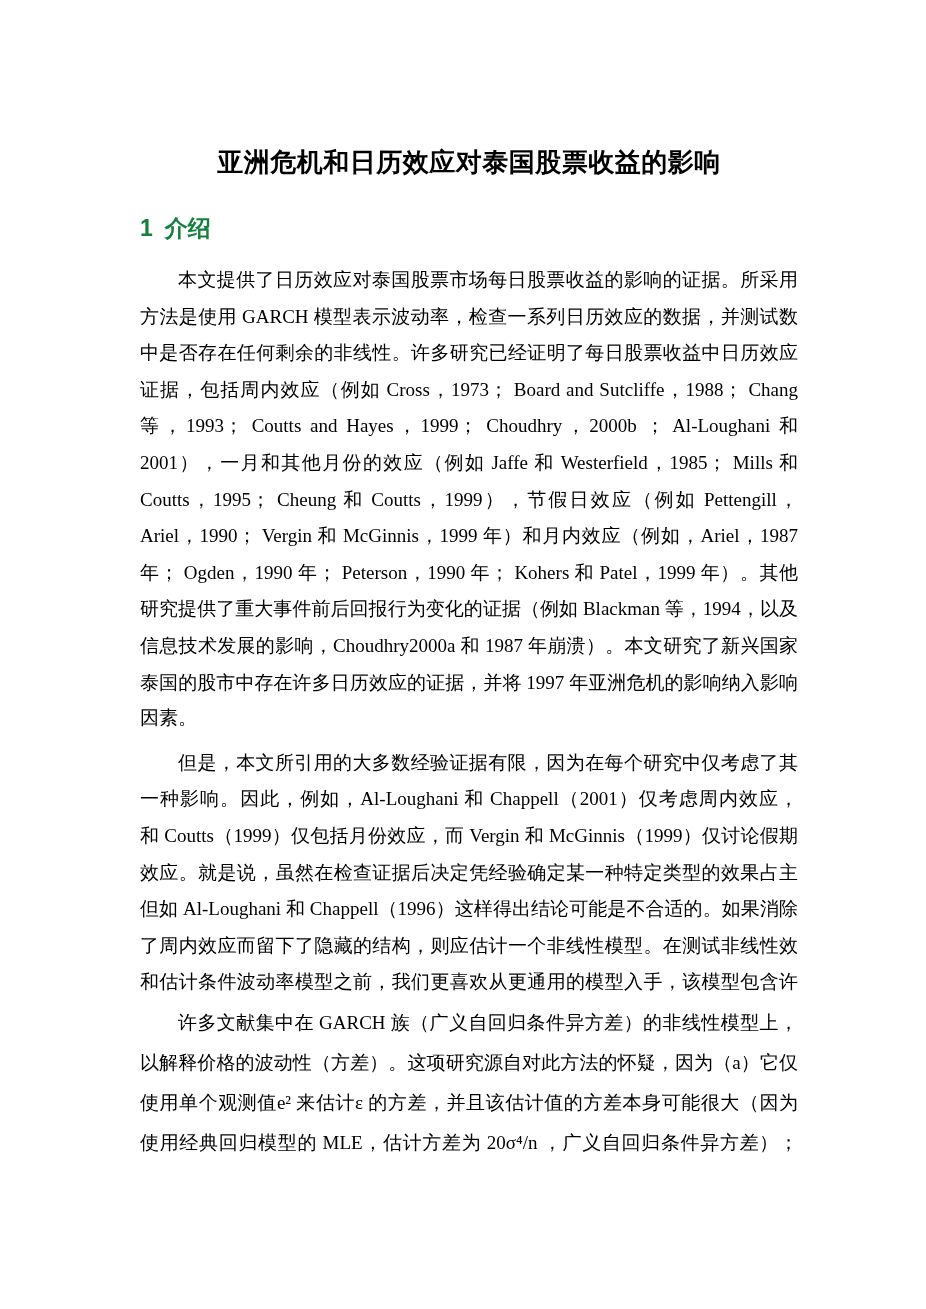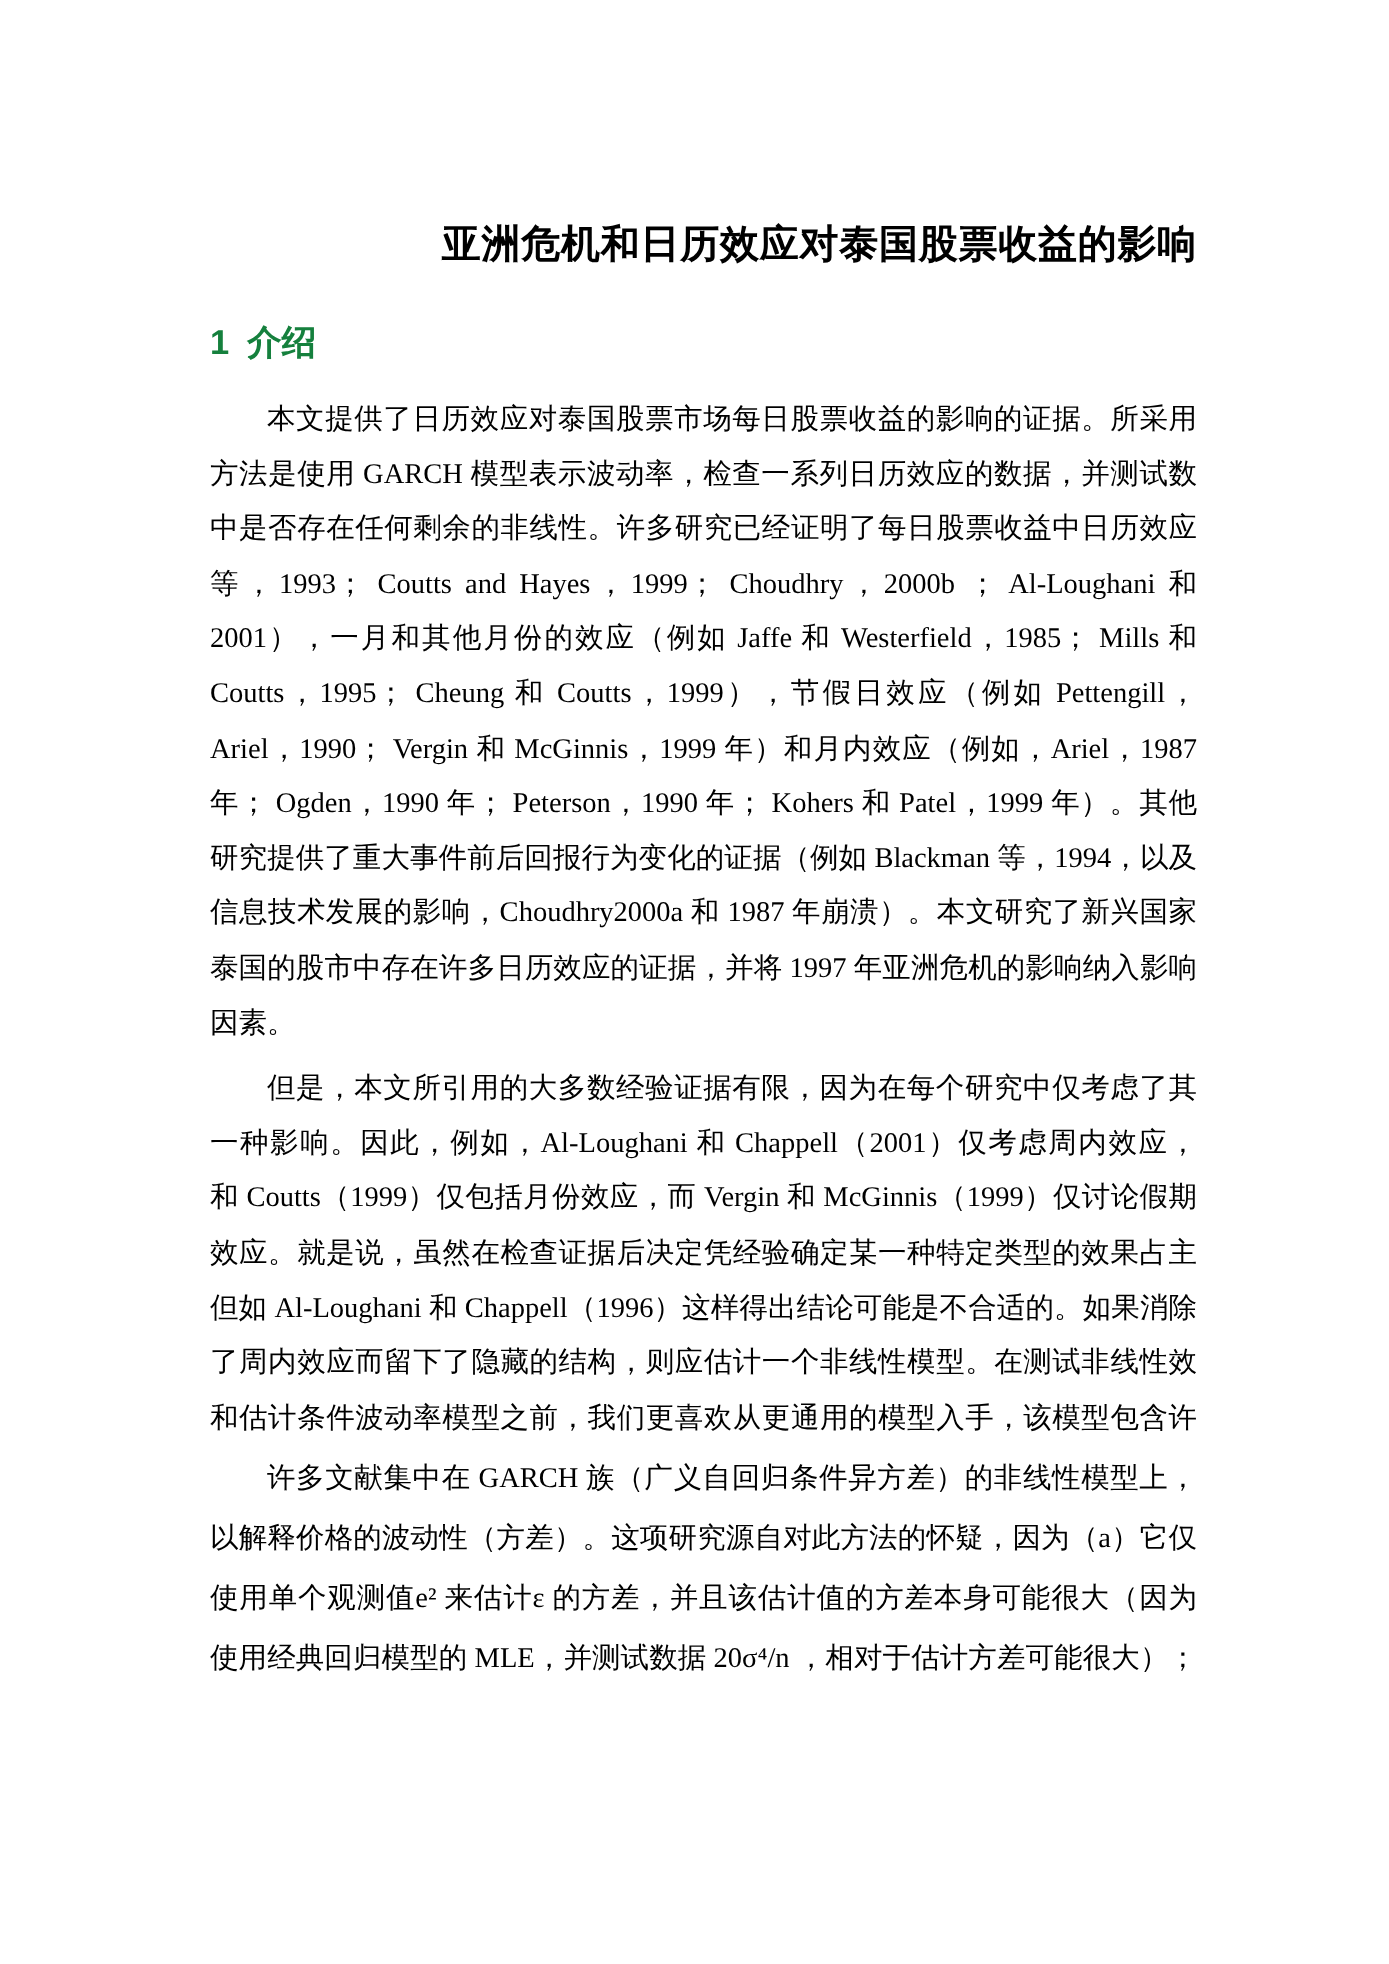--- a/index.html
+++ b/index.html
@@ -17,21 +17,21 @@
     overflow: hidden;
   }
   .content {
     position: absolute;
     left: 140px;
     top: 0;
     width: 658px;
   }
   .doc-title {
     margin: 145px 0 0 0;
-    text-align: right;
+    text-align: center;
     font-family: "Liberation Sans", "DejaVu Sans", sans-serif;
     font-weight: bold;
     font-size: 26px;
     line-height: 34px;
     letter-spacing: 0.5px;
     color: #000000;
   }
   .section-heading {
     margin: 34px 0 0 0;
     font-family: "Liberation Sans", "DejaVu Sans", sans-serif;
@@ -75,20 +75,21 @@
     <h1 class="doc-title">亚洲危机和日历效应对泰国股票收益的影响</h1>
 
     <h2 class="section-heading"><span class="sec-num">1</span><span>介绍</span></h2>
 
     <div class="body-text">
 
       <div class="para p1">
         <div class="ln ind">本文提供了日历效应对泰国股票市场每日股票收益的影响的证据。所采用的</div>
         <div class="ln">方法是使用 GARCH 模型表示波动率，检查一系列日历效应的数据，并测试数据</div>
         <div class="ln">中是否存在任何剩余的非线性。许多研究已经证明了每日股票收益中日历效应的</div>
+        <div class="ln">证据，包括周内效应（例如 Cross，1973； Board and Sutcliffe，1988； Chang</div>
         <div class="ln">等，1993； Coutts and Hayes，1999； Choudhry，2000b ； Al-Loughani 和 Chappell，</div>
         <div class="ln">2001），一月和其他月份的效应（例如 Jaffe 和 Westerfield，1985； Mills 和</div>
         <div class="ln">Coutts，1995； Cheung 和 Coutts，1999），节假日效应（例如 Pettengill，1989；</div>
         <div class="ln">Ariel，1990； Vergin 和 McGinnis，1999 年）和月内效应（例如，Ariel，1987</div>
         <div class="ln">年； Ogden，1990 年； Peterson，1990 年； Kohers 和 Patel，1999 年）。其他</div>
         <div class="ln">研究提供了重大事件前后回报行为变化的证据（例如 Blackman 等，1994，以及</div>
         <div class="ln">信息技术发展的影响，Choudhry2000a 和 1987 年崩溃）。本文研究了新兴国家</div>
         <div class="ln">泰国的股市中存在许多日历效应的证据，并将 1997 年亚洲危机的影响纳入影响</div>
         <div class="ln end">因素。</div>
       </div>
@@ -100,18 +101,18 @@
         <div class="ln">效应。就是说，虽然在检查证据后决定凭经验确定某一种特定类型的效果占主导，</div>
         <div class="ln">但如 Al-Loughani 和 Chappell（1996）这样得出结论可能是不合适的。如果消除</div>
         <div class="ln">了周内效应而留下了隐藏的结构，则应估计一个非线性模型。在测试非线性效应</div>
         <div class="ln">和估计条件波动率模型之前，我们更喜欢从更通用的模型入手，该模型包含许多</div>
       </div>
 
       <div class="para p3">
         <div class="ln ind">许多文献集中在 GARCH 族（广义自回归条件异方差）的非线性模型上，</div>
         <div class="ln">以解释价格的波动性（方差）。这项研究源自对此方法的怀疑，因为（a）它仅</div>
         <div class="ln">使用单个观测值e² 来估计ε 的方差，并且该估计值的方差本身可能很大（因为</div>
-        <div class="ln">使用经典回归模型的 MLE，并测试数据 20σ⁴/n ，相对于估计方差可能很大）；</div>
+        <div class="ln">使用经典回归模型的 MLE，估计方差为 20σ⁴/n ，广义自回归条件异方差）；</div>
       </div>
 
     </div>
   </div>
 </div>
 
 </body></html>

